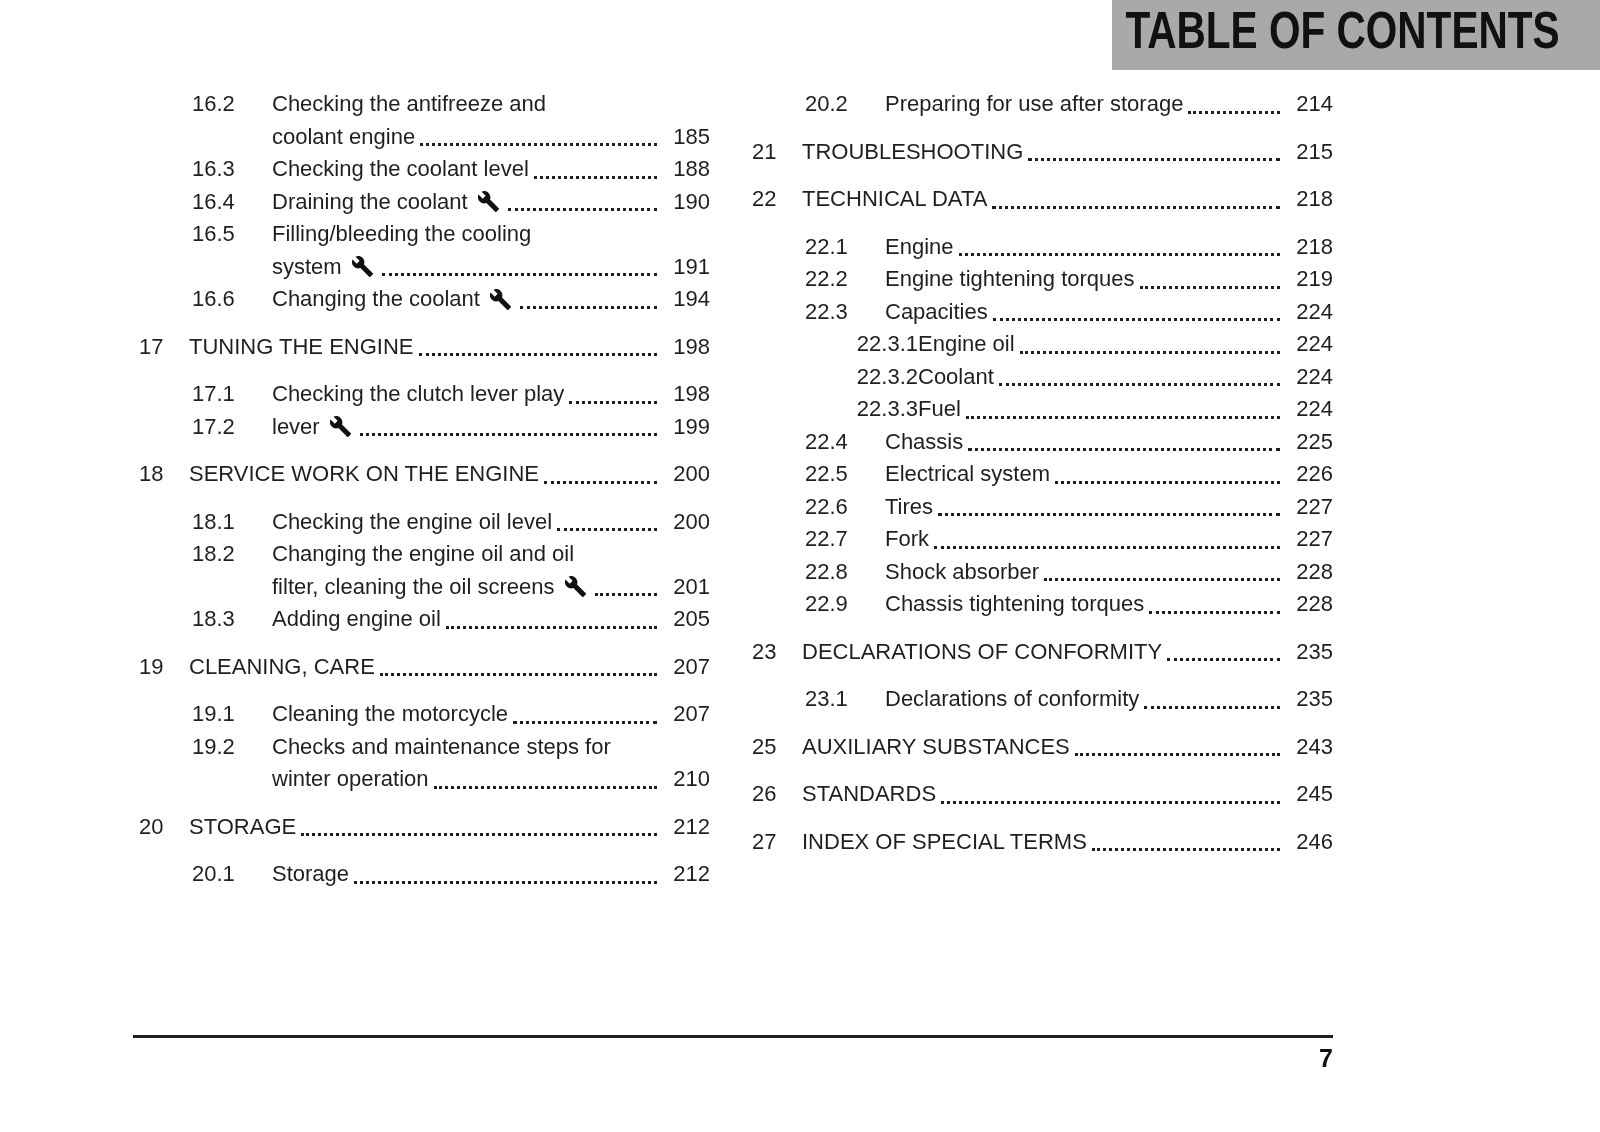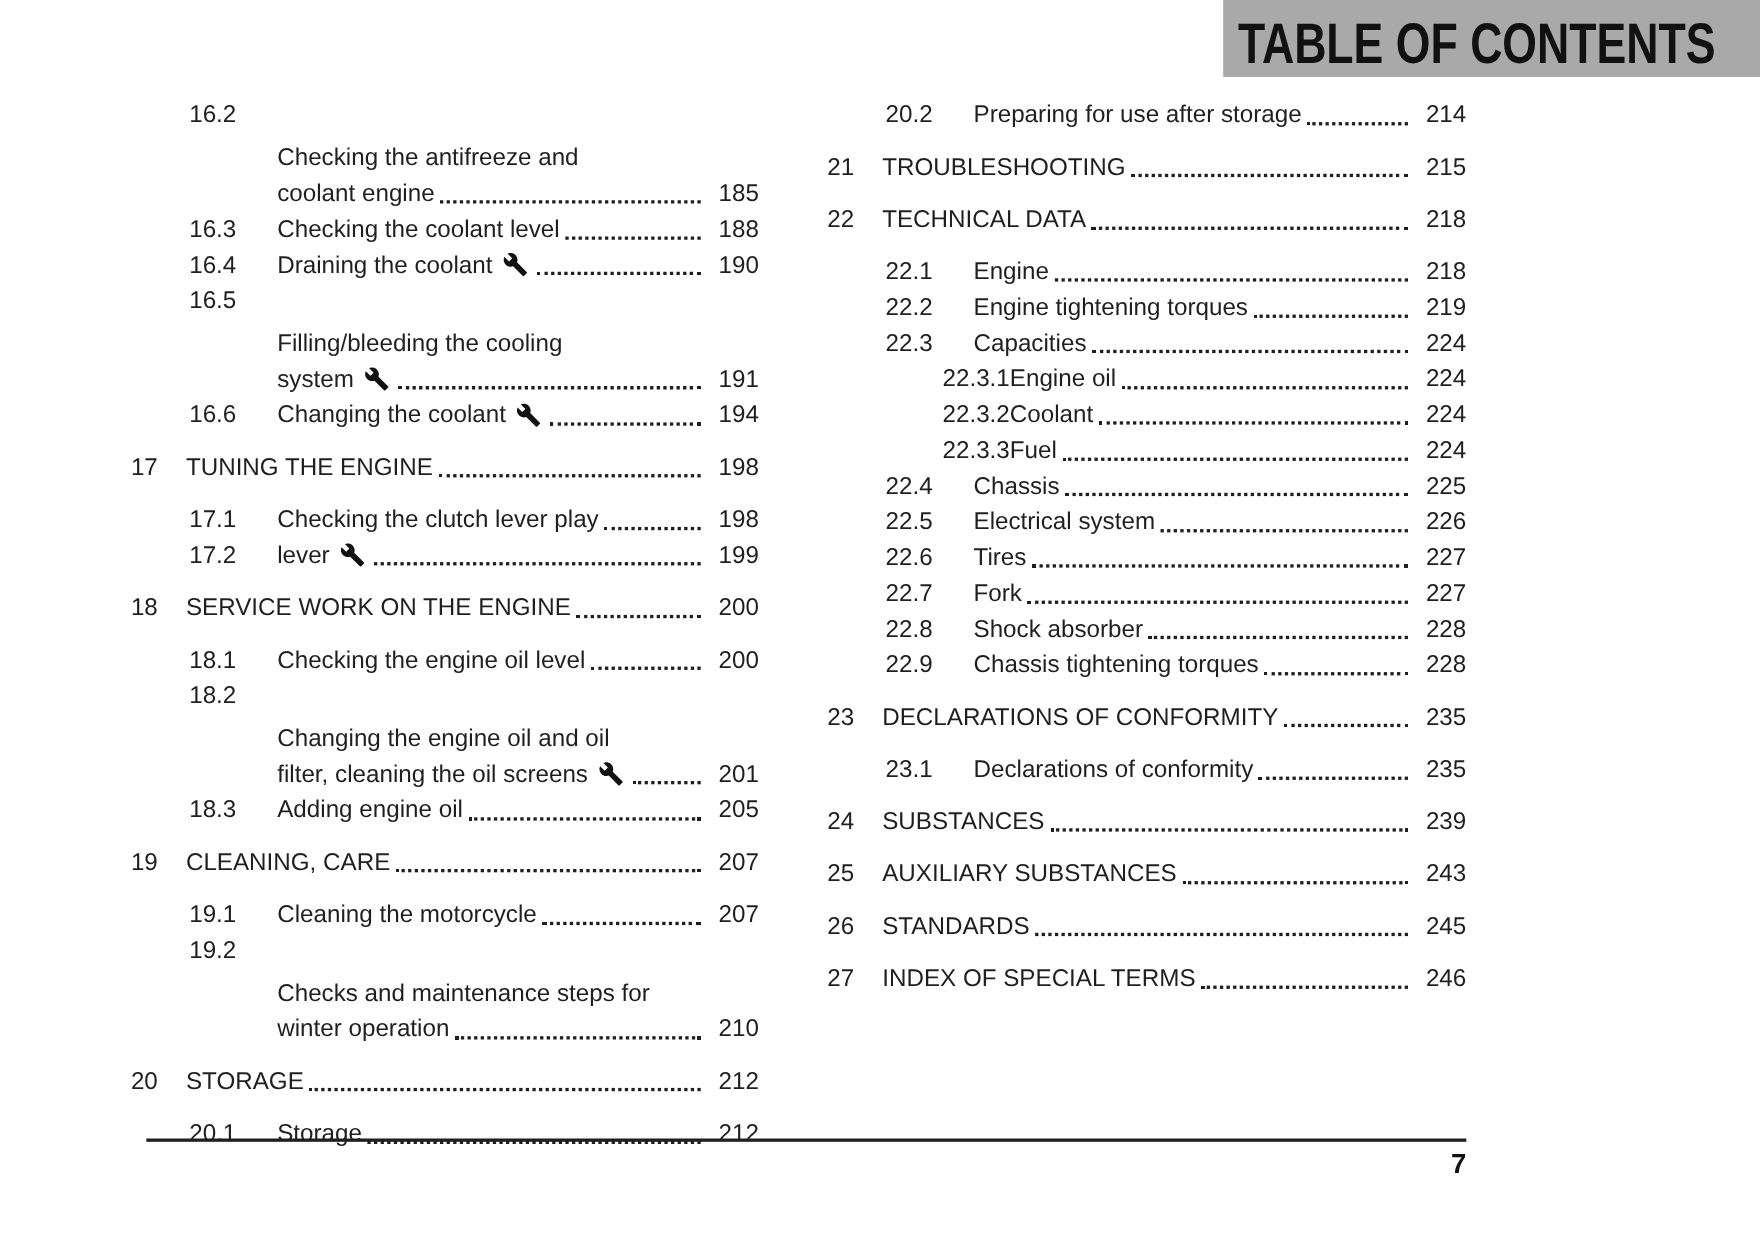--- a/index.html
+++ b/index.html
@@ -4,41 +4,41 @@
 <style>
   * { margin:0; padding:0; box-sizing:border-box; }
   html,body { background:#ffffff; }
   body {
     width:1600px; height:1132px; position:relative; overflow:hidden;
     font-family:"Liberation Sans", sans-serif; color:#1f1f1f;
   }
   
   .header-bar {
     position:absolute; left:1112px; top:0; width:488px; height:70px;
-    background:#a9a9a9; display:flex; align-items:flex-end; justify-content:flex-end;
+    background:#a9a9a9; display:flex; align-items:flex-start; justify-content:flex-end;
     padding-right:40px;
   }
   .header-title {
     font-weight:bold; font-size:52px; white-space:nowrap; color:#111111;
     transform:scaleX(0.78); transform-origin:right center; letter-spacing:0;
   }
   
   .col { position:absolute; top:88px; }
-  .col-left  { left:119px; width:571px; }
+  .col-left  { left:139px; width:571px; }
   .col-right { left:752px; width:581px; }
   
   .row { display:flex; font-size:22px; line-height:32.5px; }
   .row.chapter { margin-top:15px; margin-bottom:15px; }
   .row.section, .row.subsection { padding-left:53px; }
   .num { flex:none; }
   .row.chapter .num { width:50px; }
   .row.section .num { width:80px; }
   .row.subsection .num { width:113px;text-align:right; }
   .body { flex:1; min-width:0; display:block; }
-  .line { display:block; white-space:pre;margin-top:39px; }
+  .line { display:block; white-space:pre; }
   .lastline { display:flex; }
   .txt { flex:none; white-space:pre; }
   .wrench { flex:none; height:32px; display:inline-flex; align-items:center; margin:0 3px 0 9px; }
   .wrench svg { display:block; }
   .leader { flex:1; min-width:14px; position:relative; }
   .leader::after {
     content:""; position:absolute; left:5px; right:9px; bottom:7px;
     border-bottom:3px dotted #1f1f1f;
   }
   .page { flex:none; min-width:44px; text-align:right; }
@@ -420,30 +420,20 @@
       <span class="num">23.1</span>
       <span class="body">
         <span class="lastline">
           <span class="txt">Declarations of conformity</span>
           <span class="leader"></span>
           <span class="page">235</span>
         </span>
       </span>
     </div>
     <div class="row chapter">
-      <span class="num">24</span>
-      <span class="body">
-        <span class="lastline">
-          <span class="txt">SUBSTANCES</span>
-          <span class="leader"></span>
-          <span class="page">239</span>
-        </span>
-      </span>
-    </div>
-    <div class="row chapter">
       <span class="num">25</span>
       <span class="body">
         <span class="lastline">
           <span class="txt">AUXILIARY SUBSTANCES</span>
           <span class="leader"></span>
           <span class="page">243</span>
         </span>
       </span>
     </div>
     <div class="row chapter">

